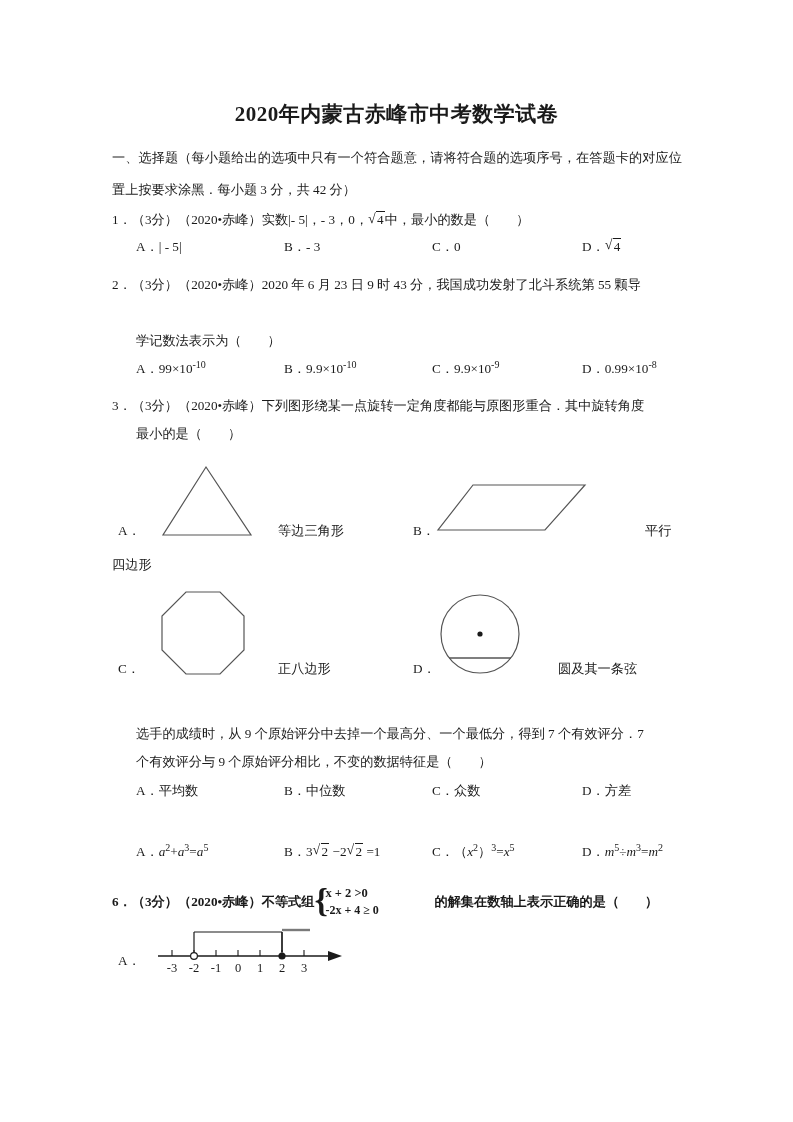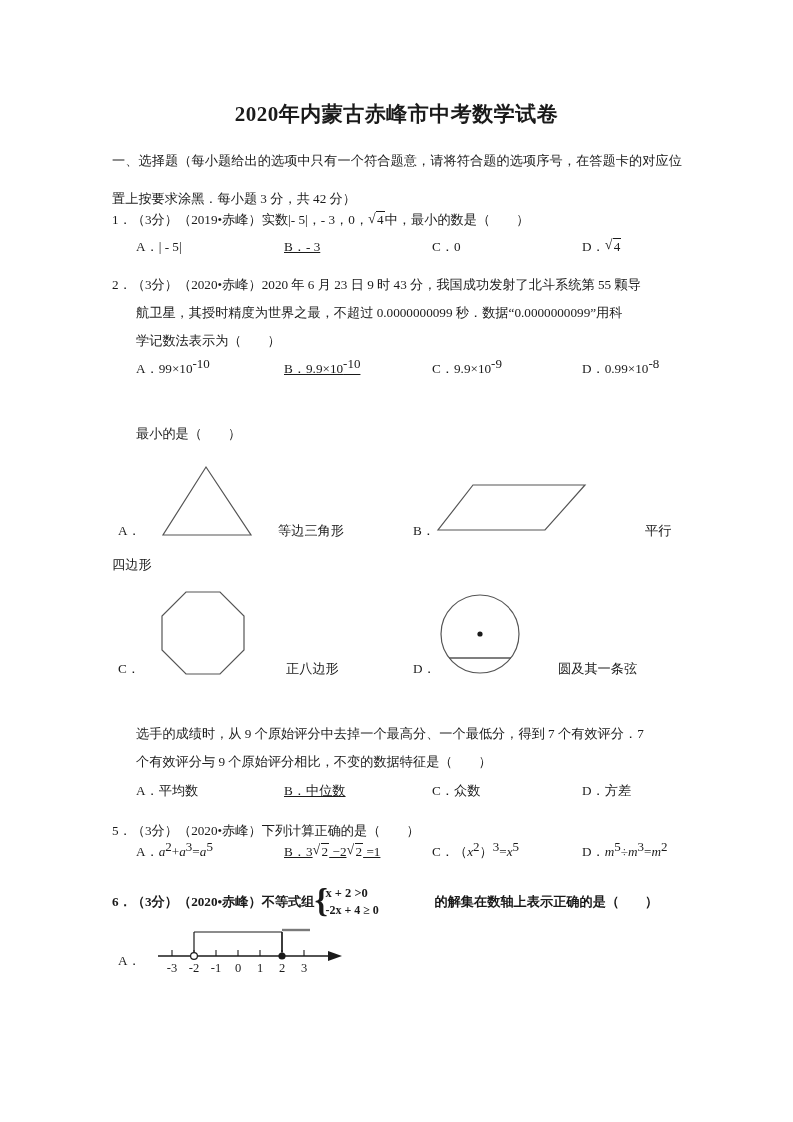--- a/index.html
+++ b/index.html
@@ -40,21 +40,21 @@
     position: absolute;
     font-size: 13.2px;
     line-height: 27px;
   }
   .section-head {
     left: 112px;
     top: 142px;
     width: 570px;
     text-align: justify;
     font-size: 13.2px;
-    line-height: 38px;
+    line-height: 32px;
   }
 
   .q-text {
     width: 572px;
     left: 112px;
     text-align: justify;
     font-size: 13.2px;
     line-height: 28px;
   }
 
@@ -62,25 +62,25 @@
     position: absolute;
     left: 136px;
     width: 560px;
     font-size: 13.2px;
     display: flex;
   }
   .opts > span {
     display: inline-block;
   }
   .ow1 { width: 148px; }
-  .ow2 { width: 148px; text-decoration: underline; }
+  .ow2 { width: 148px; }
   .ow3 { width: 150px; }
 
   sup {
-    font-size: 13px;
+    font-size: 10px;
     vertical-align: super;
     line-height: 0;
   }
   i, .it {
     font-style: italic;
   }
 
   
   .rad {
     display: inline-block;
@@ -133,43 +133,45 @@
 </head>
 <body>
 
 <div class="page">
 
   <div class="doc-title">2020年内蒙古赤峰市中考数学试卷</div>
 
   <div class="block section-head">一、选择题（每小题给出的选项中只有一个符合题意，请将符合题的选项序号，在答题卡的对应位置上按要求涂黑．每小题 3 分，共 42 分）</div>
 
   <div class="block q-text" style="top:206px;">
-    <span>1．（3分）（2019•赤峰）</span><span>实数|</span><span>- 5|，- 3，0，</span><span class="rad"><span>4</span></span><span>中，最小的数是（</span><span style="display:inline-block;width:26px;"></span><span>）</span>
+    <span>1．（3分）（2020•赤峰）</span><span>实数|</span><span>- 5|，- 3，0，</span><span class="rad"><span>4</span></span><span>中，最小的数是（</span><span style="display:inline-block;width:26px;"></span><span>）</span>
   </div>
   <div class="opts" style="top:238px;">
     <span class="ow1"><span>A．</span><span>| - 5|</span></span>
     <span class="ow2"><span>B．</span><span>- 3</span></span>
     <span class="ow3"><span>C．</span><span>0</span></span>
     <span><span>D．</span><span class="rad"><span>4</span></span></span>
   </div>
 
   <div class="block q-text" style="top:271px;">
     <span>2．（3分）（2020•赤峰）</span><span>2020 年 6 月 23 日 9 时 43 分，我国成功发射了北斗系统第 55 颗导</span>
   </div>
-  <div class="block q-text" style="top:299px; left:136px; width:548px;">航卫星，其授时精度为世界之最，不超过 0.0000000099 秒．数据“0.0000000099”用科</div>
   <div class="block q-text" style="top:327px; left:136px; width:548px;">
     <span>学记数法表示为（</span><span style="display:inline-block;width:26px;"></span><span>）</span>
   </div>
   <div class="opts" style="top:360px;">
     <span class="ow1"><span>A．</span><span>99×10</span><sup>-10</sup></span>
     <span class="ow2"><span>B．</span><span>9.9×10</span><sup>-10</sup></span>
     <span class="ow3"><span>C．</span><span>9.9×10</span><sup>-9</sup></span>
     <span><span>D．</span><span>0.99×10</span><sup>-8</sup></span>
   </div>
 
+  <div class="block q-text" style="top:392px;">
+    <span>3．（3分）（2020•赤峰）</span><span>下列图形绕某一点旋转一定角度都能与原图形重合．其中旋转角度</span>
+  </div>
   <div class="block q-text" style="top:420px; left:136px; width:548px;">
     <span>最小的是（</span><span style="display:inline-block;width:26px;"></span><span>）</span>
   </div>
 
   <svg class="fig" style="left:160px; top:464px;" width="100" height="76">
     <polygon points="46,3 91,71 3,71" fill="none" stroke="#555555" stroke-width="1.2"></polygon>
   </svg>
   <div class="fig-label" style="left:118px; top:522px;">A．</div>
   <div class="fig-caption" style="left:278px; top:522px;">等边三角形</div>
 
@@ -177,44 +179,41 @@
     <polygon points="38,5 150,5 110,50 3,50" fill="none" stroke="#555555" stroke-width="1.2"></polygon>
   </svg>
   <div class="fig-label" style="left:413px; top:522px;">B．</div>
   <div class="fig-caption" style="left:645px; top:522px;">平行</div>
   <div class="fig-caption" style="left:112px; top:556px;">四边形</div>
 
   <svg class="fig" style="left:158px; top:589px;" width="92" height="88">
     <polygon points="28,3 62,3 86,27 86,61 62,85 28,85 4,61 4,27" fill="none" stroke="#555555" stroke-width="1.2"></polygon>
   </svg>
   <div class="fig-label" style="left:118px; top:660px;">C．</div>
-  <div class="fig-caption" style="left:278px; top:660px;margin-left:8px;">正八边形</div>
+  <div class="fig-caption" style="left:278px; top:660px;">正八边形</div>
 
   <svg class="fig" style="left:438px; top:592px;" width="86" height="86">
     <circle cx="42" cy="42" r="39" fill="none" stroke="#555555" stroke-width="1.2"></circle>
     <circle cx="42" cy="42" r="2.6" fill="#1a1a1a"></circle>
     <line x1="11" y1="66" x2="73" y2="66" stroke="#555555" stroke-width="1.4"></line>
   </svg>
   <div class="fig-label" style="left:413px; top:660px;">D．</div>
   <div class="fig-caption" style="left:558px; top:660px;">圆及其一条弦</div>
 
   <div class="block q-text" style="top:720px; left:136px; width:550px;">选手的成绩时，从 9 个原始评分中去掉一个最高分、一个最低分，得到 7 个有效评分．7</div>
   <div class="block q-text" style="top:748px; left:136px; width:550px;">
     <span>个有效评分与 9 个原始评分相比，不变的数据特征是（</span><span style="display:inline-block;width:26px;"></span><span>）</span>
   </div>
   <div class="opts" style="top:782px;">
     <span class="ow1"><span>A．</span><span>平均数</span></span>
     <span class="ow2"><span>B．</span><span>中位数</span></span>
     <span class="ow3"><span>C．</span><span>众数</span></span>
     <span><span>D．</span><span>方差</span></span>
   </div>
 
-  <div class="block q-text" style="top:817px;">
-    <span>5．（3分）（2020•赤峰）</span><span>下列计算正确的是（</span><span style="display:inline-block;width:26px;"></span><span>）</span>
-  </div>
   <div class="opts" style="top:843px;">
     <span class="ow1"><span>A．</span><span><i>a</i><sup>2</sup>+<i>a</i><sup>3</sup>=<i>a</i><sup>5</sup></span></span>
     <span class="ow2"><span>B．</span><span>3<span class="rad"><span>2</span></span> −2<span class="rad"><span>2</span></span> =1</span></span>
     <span class="ow3"><span>C．</span><span>（<i>x</i><sup>2</sup>）<sup>3</sup>=<i>x</i><sup>5</sup></span></span>
     <span><span>D．</span><span><i>m</i><sup>5</sup>÷<i>m</i><sup>3</sup>=<i>m</i><sup>2</sup></span></span>
   </div>
 
   <div class="block q-text" style="top:888px; width:600px;font-weight:bold;">
     <span>6．（3分）（2020•赤峰）</span><span>不等式组</span><span style="display:inline-block; position:relative; width:120px; height:26px; vertical-align:middle;">
       <span style="position:absolute; left:0; top:-6px; font-size:34px; line-height:34px; font-family:'Liberation Serif',serif;">{</span>

